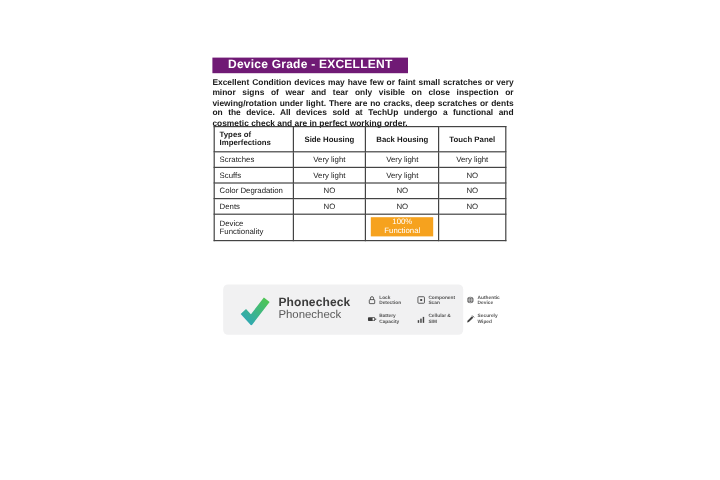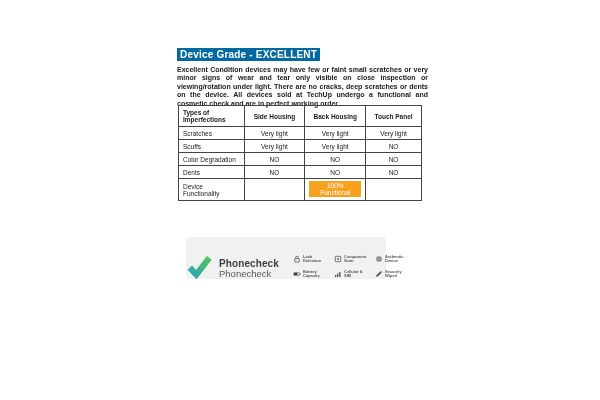--- a/index.html
+++ b/index.html
@@ -7,26 +7,26 @@
   body {
     background: #ffffff;
     font-family: "Liberation Sans", sans-serif;
     position: relative;
     overflow: hidden;
   }
   .page-title {
     position: absolute;
     left: 177px;
     top: 48px;
-    background: #0369a1;
+    background: #701a75;
     color: #ffffff;
     font-weight: bold;
     font-size: 10px;
     line-height: 13px;
-    padding: 0 3px;
+    padding: 0 13px;
     letter-spacing: 0.2px;
   }
   .description {
     position: absolute;
     left: 177px;
     top: 66px;
     width: 251px;
     font-size: 7px;
     line-height: 8.4px;
     font-weight: bold;
@@ -62,21 +62,22 @@
   }
   .cert-card {
     position: absolute;
     left: 186px;
     top: 237px;
     width: 200px;
     height: 42px;
     background: #F1F1F2;
     border-radius: 4px;
     display: flex;
-    align-items: flex-end;
+    align-items: center;
+    padding-left: 13px;
   }
   .logo-mark { width: 26px; height: 26px; display: inline-block; flex: none; }
   .brand-block { margin-left: 7px; width: 62px; flex: none; }
   .brand-name {
     font-size: 10px;
     font-weight: bold;
     color: #3d3d3d;
     line-height: 10px;
     letter-spacing: 0.1px;
   }

